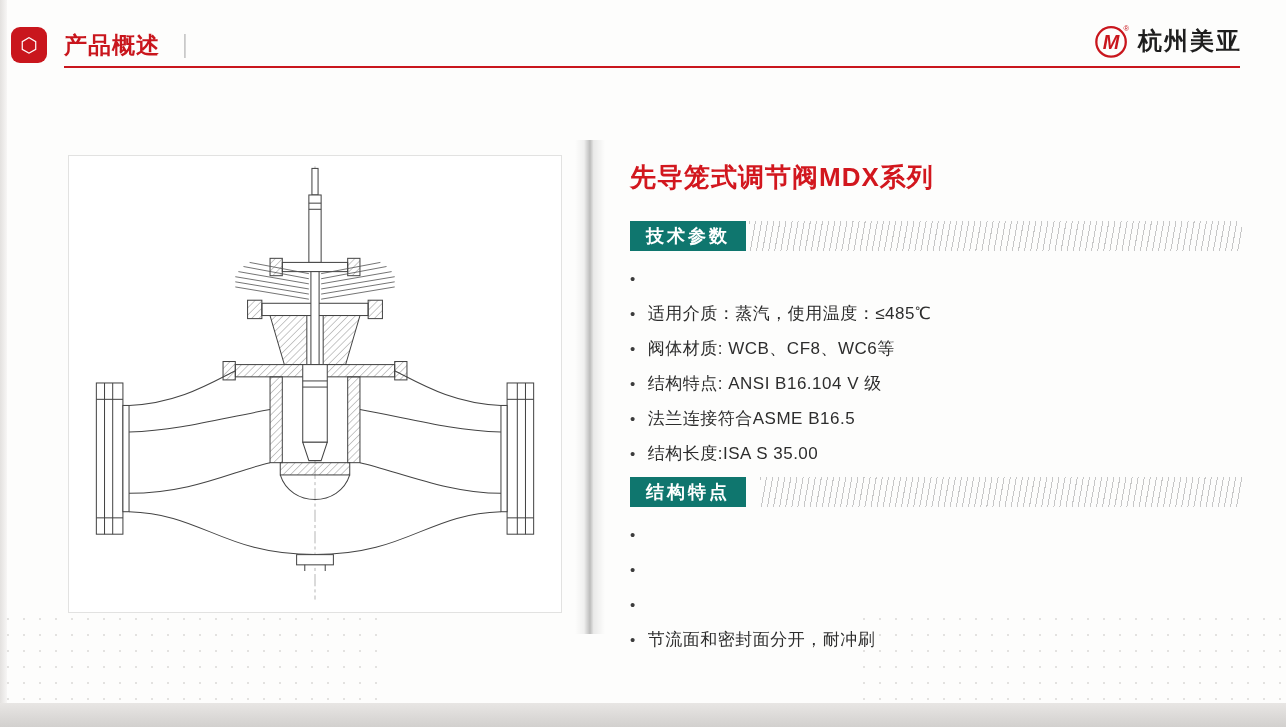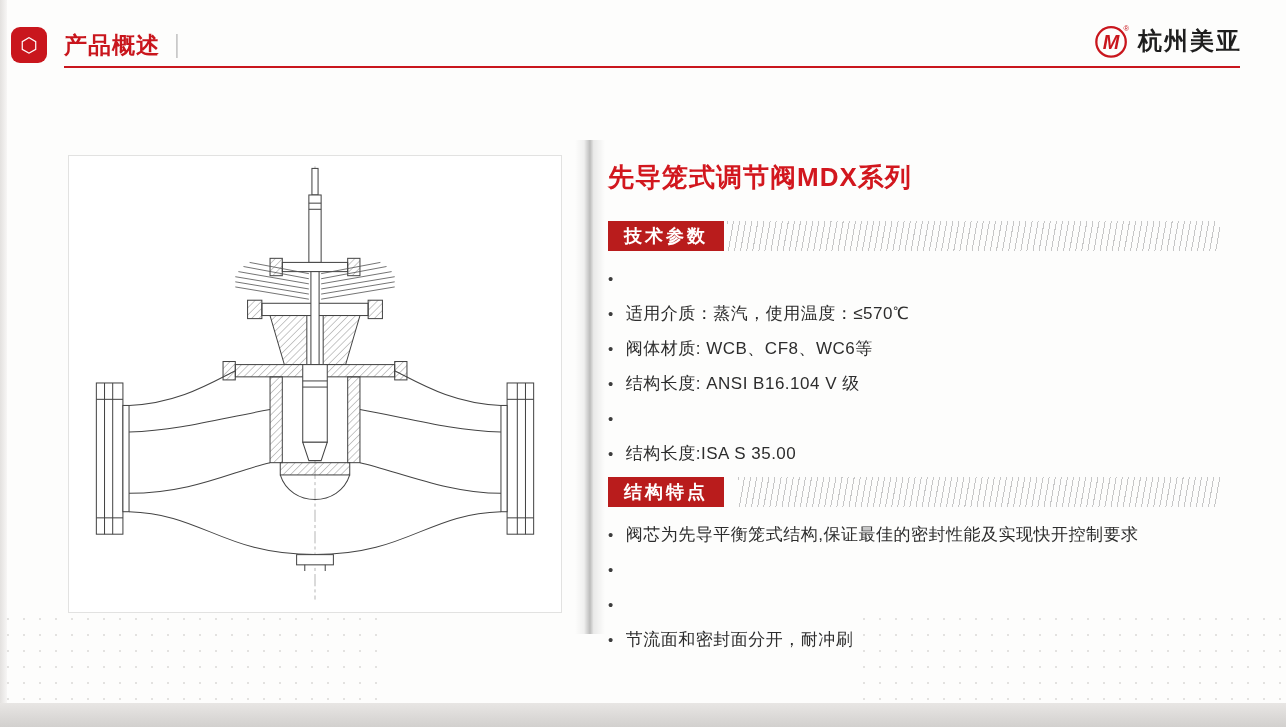--- a/index.html
+++ b/index.html
@@ -14,21 +14,21 @@
   }
   
   .app-icon {
     position:absolute; left:11px; top:27px; width:36px; height:36px;
     border-radius:9px; background:#c9161d; color:#fff;
     display:flex; align-items:center; justify-content:center;
     font-size:20px; line-height:1;
   }
   .header-row {
     position:absolute; left:64px; top:29px; height:32px;
-    display:flex; align-items:center; gap:14px;
+    display:flex; align-items:center; gap:22px;
   }
   .section-label { color:#c9161d; font-size:23px; font-weight:bold; letter-spacing:1px; }
   .header-sep   { color:#c9c9c9; font-size:22px; font-weight:300; transform:scaleY(1.15); }
   .header-title { color:#3a3a3a; font-size:22px; font-weight:bold; letter-spacing:1px; }
   .header-underline {
     position:absolute; left:64px; top:66px; width:1176px; height:2px; background:#c9161d;
   }
   
   .brand { position:absolute; right:44px; top:22px; display:flex; align-items:center; gap:7px; }
   .logo-mark { width:38px; height:38px; position:relative; }
@@ -39,27 +39,27 @@
     background:#fff; border:1px solid #e2e2e1;
     display:flex; align-items:center; justify-content:center;
   }
   .fold-shadow {
     position:absolute; left:575px; top:140px; width:30px; height:494px;
     background:linear-gradient(to right,
       rgba(0,0,0,0) 0%, rgba(0,0,0,0.05) 30%, rgba(0,0,0,0.26) 50%,
       rgba(0,0,0,0.08) 62%, rgba(0,0,0,0) 100%);
   }
   
-  .content { position:absolute; left:608px; top:160px; width:612px; }
+  .content { position:absolute; left:630px; top:160px; width:612px; }
   .content-title { color:#d2171e; font-size:26px; font-weight:bold; letter-spacing:1px; }
   .section-head { display:flex; align-items:stretch; height:30px; }
   .section-head.first  { margin-top:26px; }
   .section-head.second { margin-top:6px;gap:11px; }
   .badge {
-    background:#b91c1c; color:#fff; font-size:18px; font-weight:bold;
+    background:#0f766e; color:#fff; font-size:18px; font-weight:bold;
     display:flex; align-items:center; padding:0 16px; letter-spacing:3px; white-space:nowrap;
   }
   .hatch {
     flex:1; margin-left:3px;
     background:repeating-linear-gradient(100deg,
       #c7c7c7 0px, #c7c7c7 1px, transparent 1px, transparent 6px);
   }
   .bullets { list-style:none; margin:16px 0 0; padding:0; }
   .bullets li {
     display:flex; align-items:flex-start;
@@ -198,47 +198,47 @@
     <div class="section-head first">
       <div class="badge">技术参数</div>
       <div class="hatch"></div>
     </div>
     <ul class="bullets">
       <li>
         <span class="dot">•</span>
       </li>
       <li>
         <span class="dot">•</span>
-        <span>适用介质：蒸汽，使用温度：≤570℃</span>
+        <span>适用介质：蒸汽，使用温度：≤485℃</span>
       </li>
       <li>
         <span class="dot">•</span>
         <span>阀体材质: WCB、CF8、WC6等</span>
       </li>
       <li>
         <span class="dot">•</span>
-        <span>结构长度: ANSI B16.104 V 级</span>
-      </li>
-      <li>
-        <span class="dot">•</span>
+        <span>结构特点: ANSI B16.104 V 级</span>
+      </li>
+      <li>
+        <span class="dot">•</span>
+        <span>法兰连接符合ASME B16.5</span>
       </li>
       <li>
         <span class="dot">•</span>
         <span>结构长度:ISA S 35.00</span>
       </li>
     </ul>
 
     <div class="section-head second">
       <div class="badge">结构特点</div>
       <div class="hatch"></div>
     </div>
     <ul class="bullets">
       <li>
         <span class="dot">•</span>
-        <span>阀芯为先导平衡笼式结构,保证最佳的密封性能及实现快开控制要求</span>
       </li>
       <li>
         <span class="dot">•</span>
       </li>
       <li>
         <span class="dot">•</span>
       </li>
       <li>
         <span class="dot">•</span>
         <span>节流面和密封面分开，耐冲刷</span>

